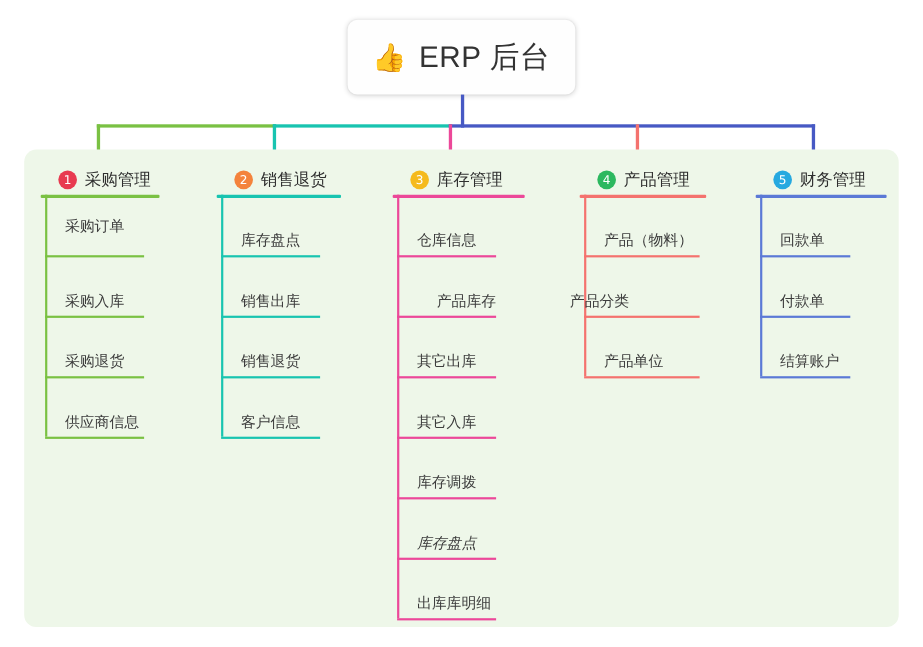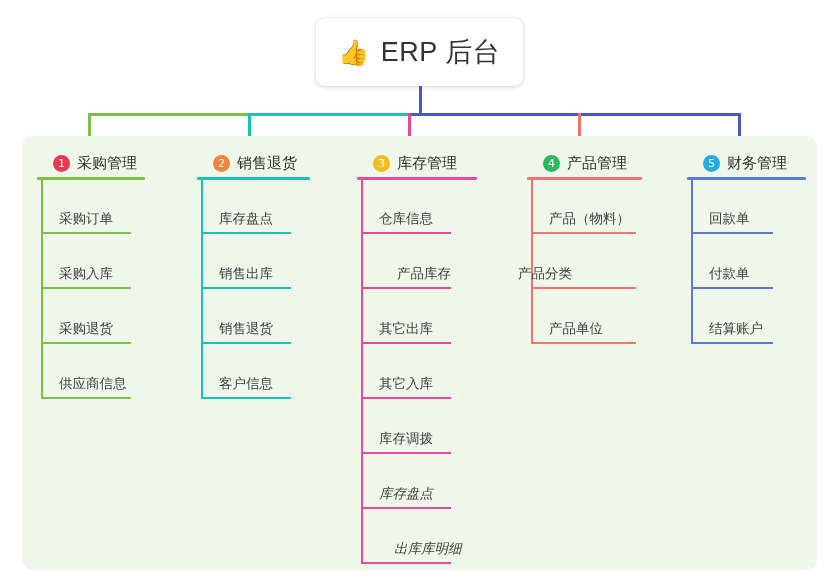--- a/index.html
+++ b/index.html
@@ -147,21 +147,21 @@
   <div class="panel"></div>
 
   <div id="columns">
       <div class="column">
         <div class="col-head" style="position: absolute; left: 37px; top: 150px;">
           <span class="badge" style="background: rgb(232, 58, 80);">1</span>
           <span class="col-title">采购管理</span>
         </div>
         <div class="head-rule" style="left: 37px; top: 177px; width: 108px; background: rgb(122, 193, 67);"></div>
         <div class="trunk" style="left: 41px; top: 177px; height: 220px; background: rgb(122, 193, 67);"></div>
-        <div class="leaf-label" style="left: 59px; top: 210px;">采购订单</div>
+        <div class="leaf-label" style="left: 59px; top: 197px;">采购订单</div>
         <div class="leaf-rule" style="left: 41px; top: 232px; width: 90px; background: rgb(122, 193, 67);"></div>
         <div class="leaf-label" style="left: 59px; top: 265px;">采购入库</div>
         <div class="leaf-rule" style="left: 41px; top: 287px; width: 90px; background: rgb(122, 193, 67);"></div>
         <div class="leaf-label" style="left: 59px; top: 320px;">采购退货</div>
         <div class="leaf-rule" style="left: 41px; top: 342px; width: 90px; background: rgb(122, 193, 67);"></div>
         <div class="leaf-label" style="left: 59px; top: 375px;">供应商信息</div>
         <div class="leaf-rule" style="left: 41px; top: 397px; width: 90px; background: rgb(122, 193, 67);"></div>
       </div>
       <div class="column">
         <div class="col-head" style="position: absolute; left: 197px; top: 150px;">
@@ -191,21 +191,21 @@
         <div class="leaf-label" style="left: 379px; top: 265px; margin-left: 18px;">产品库存</div>
         <div class="leaf-rule" style="left: 361px; top: 287px; width: 90px; background: rgb(236, 72, 153);"></div>
         <div class="leaf-label" style="left: 379px; top: 320px;">其它出库</div>
         <div class="leaf-rule" style="left: 361px; top: 342px; width: 90px; background: rgb(236, 72, 153);"></div>
         <div class="leaf-label" style="left: 379px; top: 375px; text-align: right;">其它入库</div>
         <div class="leaf-rule" style="left: 361px; top: 397px; width: 90px; background: rgb(236, 72, 153);"></div>
         <div class="leaf-label" style="left: 379px; top: 430px; text-align: center;">库存调拨</div>
         <div class="leaf-rule" style="left: 361px; top: 452px; width: 90px; background: rgb(236, 72, 153);"></div>
         <div class="leaf-label" style="left: 379px; top: 485px; font-style: italic;">库存盘点</div>
         <div class="leaf-rule" style="left: 361px; top: 507px; width: 90px; background: rgb(236, 72, 153);"></div>
-        <div class="leaf-label" style="left: 394px; top: 540px; font-style: italic;">出库库明细</div>
+        <div class="leaf-label" style="left: 379px; top: 540px;">出库库明细</div>
         <div class="leaf-rule" style="left: 361px; top: 562px; width: 90px; background: rgb(236, 72, 153);"></div>
       </div>
       <div class="column">
         <div class="col-head" style="position: absolute; left: 527px; top: 150px;">
           <span class="badge" style="background: rgb(44, 184, 95);">4</span>
           <span class="col-title">产品管理</span>
         </div>
         <div class="head-rule" style="left: 527px; top: 177px; width: 115px; background: rgb(244, 114, 110);"></div>
         <div class="trunk" style="left: 531px; top: 177px; height: 165px; background: rgb(244, 114, 110);"></div>
         <div class="leaf-label" style="left: 549px; top: 210px;">产品（物料）</div>

